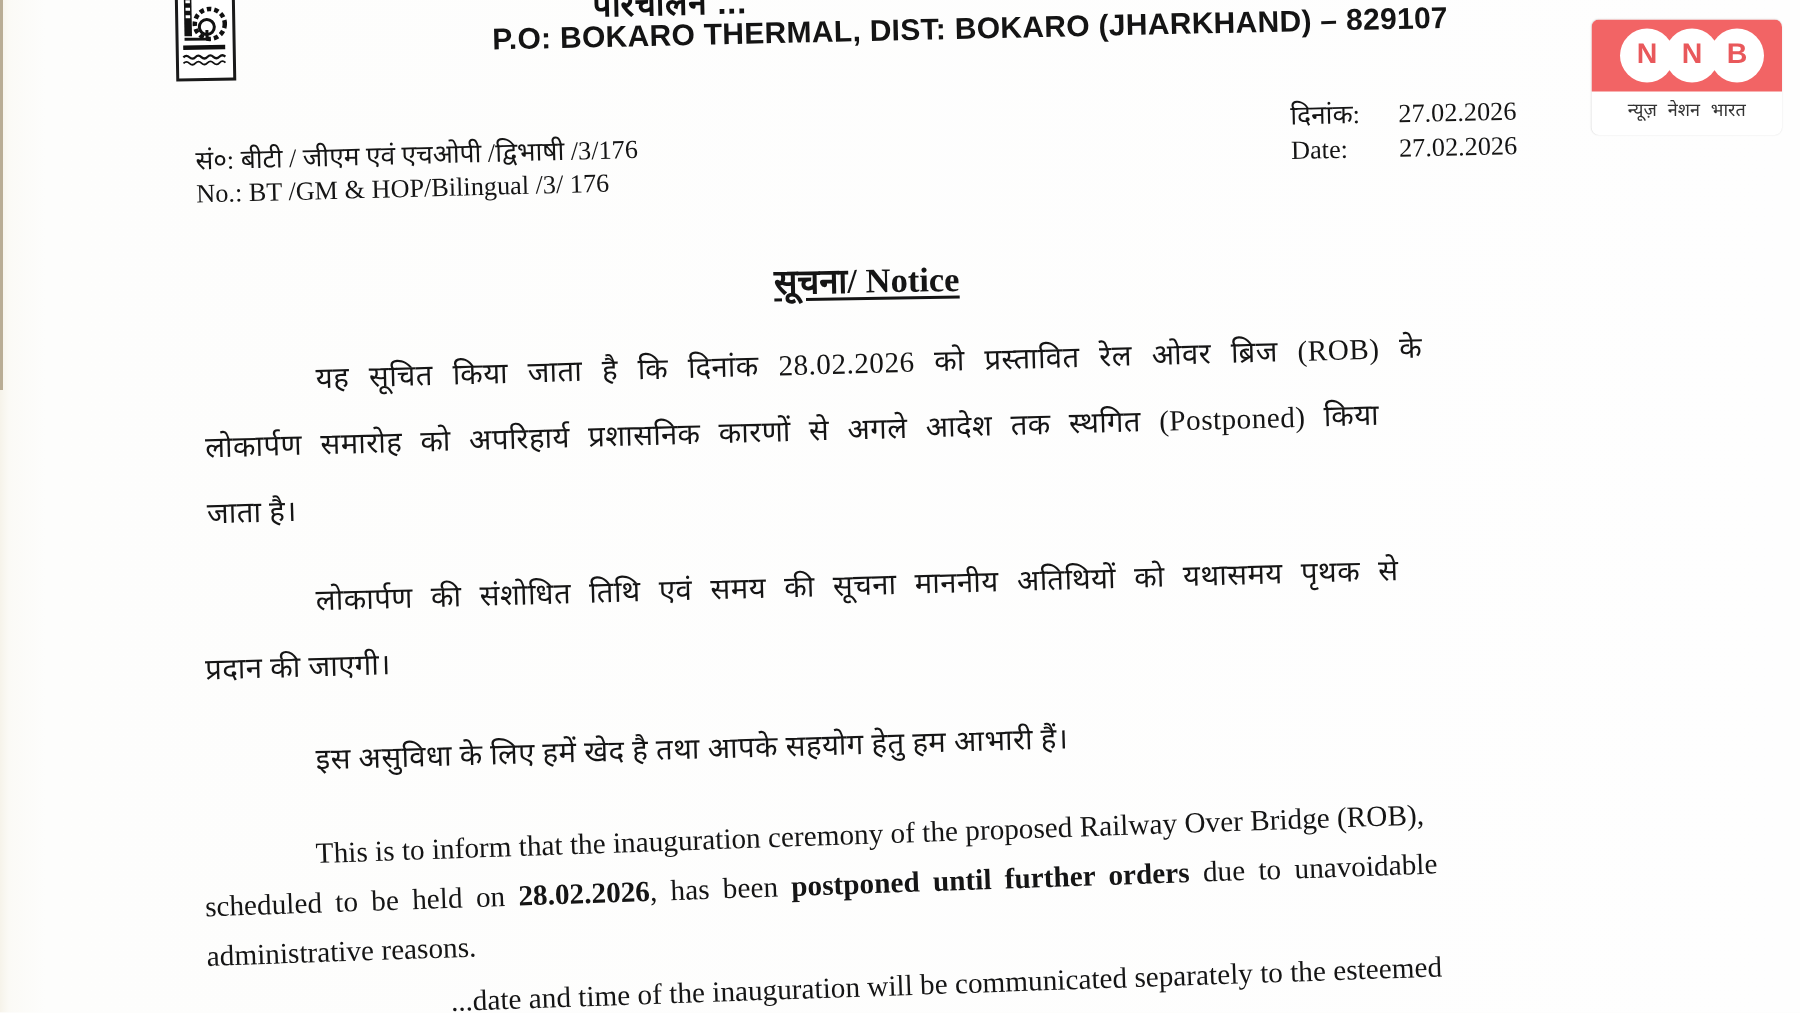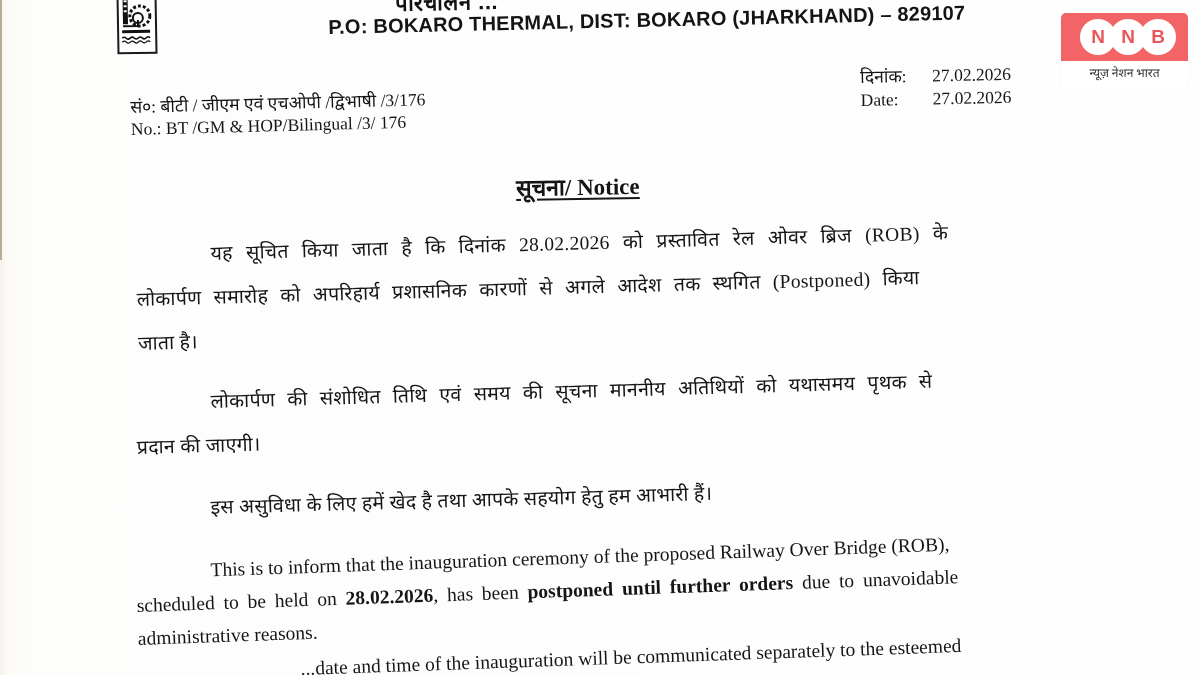--- a/index.html
+++ b/index.html
@@ -149,21 +149,21 @@
     width: 36px; height: 36px; border-radius: 50%;
     background: #ffffff; margin-left: -6px;
     display: flex; align-items: center; justify-content: center;
     font-family: "Liberation Sans", sans-serif;
     font-weight: bold; font-size: 19px; color: #e9585b;
   }
   .nnb-circle:first-child { margin-left: 0; }
   .nnb-sub {
     position: absolute; left: 0; top: 51px; width: 127px;
     text-align: center;
-    font-family: Liberation Serif, serif;
+    font-family: Liberation Mono, monospace;
     font-size: 12px; color: #333;
   }
 </style>
 </head>
 <body>
 
 <div class="page">
   <div class="left-edge"></div>
 
   <div class="logo">

